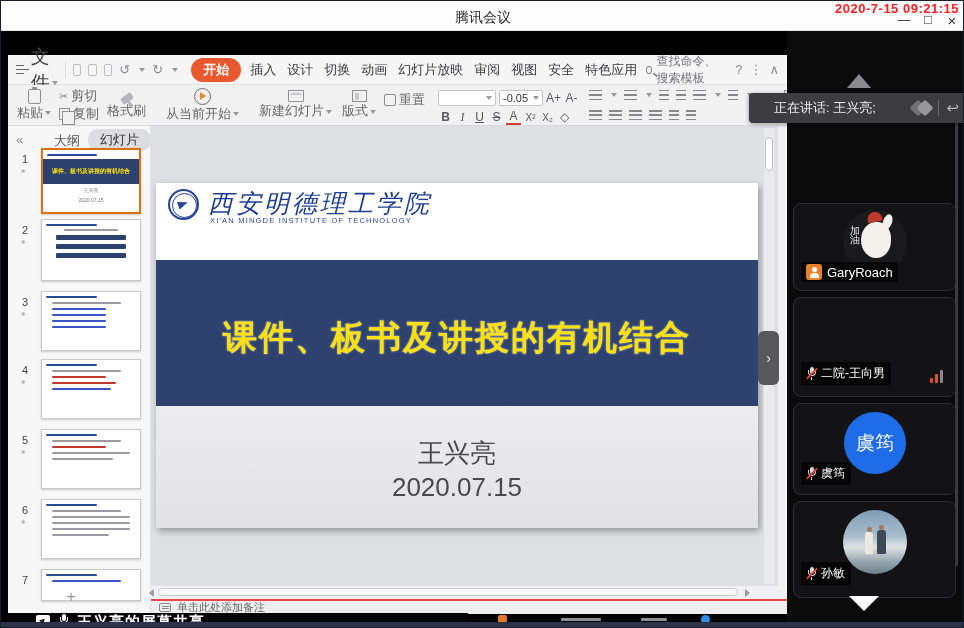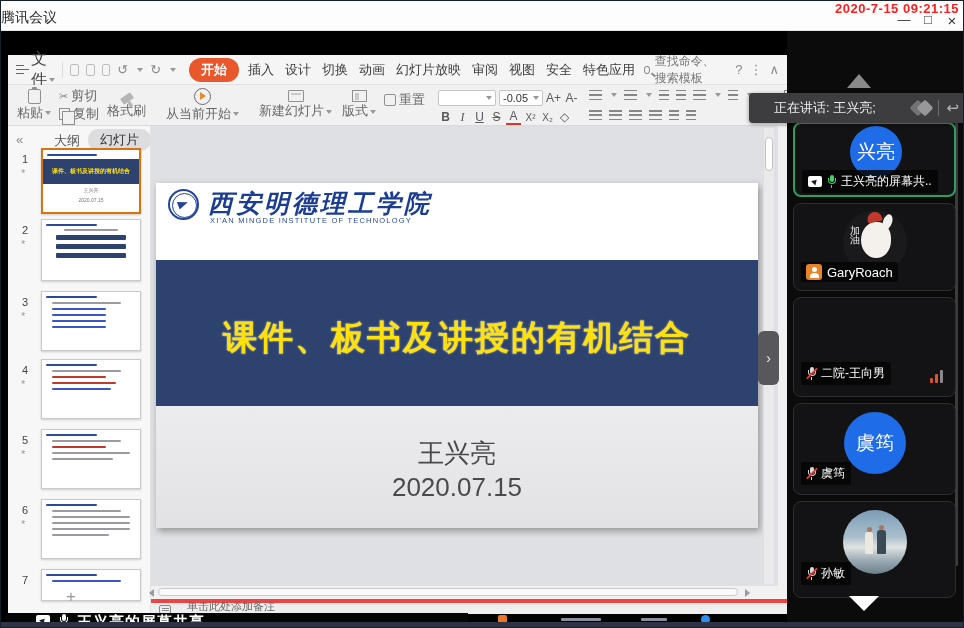--- a/index.html
+++ b/index.html
@@ -1,29 +1,29 @@
 <!DOCTYPE html>
 <html><head>
 <meta charset="utf-8">
 <style>
 *{box-sizing:border-box;margin:0;padding:0}
 body{background:#444;font-family:"Liberation Sans",sans-serif}
 #screen{position:relative;width:964px;height:628px;background:#000;overflow:hidden;font-family:"Liberation Sans",sans-serif;border:1px solid #16202c}
 .abs{position:absolute}
 
 #titlebar{position:absolute;left:0;top:0;width:964px;height:30px;background:#fdfdfd;z-index:70;border-bottom:1px solid #e5e5e5}
-#win-title{position:absolute;left:0;right:0;top:8px;text-align:left;font-size:14px;color:#2b2b2b}
+#win-title{position:absolute;left:0;right:0;top:8px;text-align:center;font-size:14px;color:#2b2b2b}
 #clock{position:absolute;right:6px;top:0px;color:#ff1d1d;font-size:13px;font-weight:bold;letter-spacing:.5px}
 .winctl{position:absolute;top:11px;font-size:13px;color:#333;width:18px;text-align:center;cursor:default}
 
 #ppt{position:absolute;left:7px;top:54px;width:779px;height:559px;background:#f1f1f2;z-index:5}
 #ribbon{position:absolute;left:0;top:0;width:779px;height:30px;background:#f5f5f6;border-bottom:1px solid #e2e2e4;display:flex;align-items:center;padding:0 8px;gap:7px}
 .burger{width:13px;height:9px;border-top:1.5px solid #666;border-bottom:1.5px solid #666;position:relative}
 .burger::before{content:"";position:absolute;left:0;top:2.5px;width:13px;height:1.5px;background:#666}
-.menu-label{font-size:16px;color:#444}
+.menu-label{font-size:19px;color:#444}
 .caret{display:inline-block;width:0;height:0;border-left:3px solid transparent;border-right:3px solid transparent;border-top:4px solid #999;margin-left:2px;vertical-align:middle}
 .vsep{width:1px;height:16px;background:#dcdcde}
 .qico{width:13px;height:12px;border:1px solid #a9a9ac;border-radius:2px;opacity:.75}
 .glyph{font-size:13px;color:#8b8b8e}
 .tab{font-size:13px;color:#3c3c3e;white-space:nowrap;padding:3px 2px;cursor:default}
 .tab.active{background:#e8582c;color:#fff;border-radius:12px;padding:3px 12px;font-weight:bold}
 #rsearch{display:flex;align-items:center;gap:5px;margin-left:auto}
 .mag{width:8px;height:8px;border:1.5px solid #8a8a8e;border-radius:50%;position:relative}
 .mag::after{content:"";position:absolute;left:6px;top:7px;width:5px;height:1.5px;background:#8a8a8e;transform:rotate(40deg)}
 .search-txt{font-size:12px;color:#77777a}
@@ -81,29 +81,29 @@
 
 #canvas{position:absolute;left:143px;top:71px;width:627px;height:460px;background:#dfe0e3}
 #slide{position:absolute;left:148px;top:128px;width:602px;height:345px;background:#fff;box-shadow:2px 3px 7px rgba(0,0,0,.35)}
 #slide-navy{position:absolute;left:0;top:77px;width:602px;height:146px;background:#2e4270}
 #slide-title{position:absolute;left:0;top:55px;width:100%;text-align:center;font-size:34px;font-weight:bold;color:#ffe10a;letter-spacing:2px;text-shadow:0 0 2px rgba(255,255,255,.8)}
 #slide-gray{position:absolute;left:0;top:223px;width:602px;height:122px;background:linear-gradient(180deg,#ececee,#e2e2e4)}
 .slide-sub{width:100%;text-align:center;font-size:26px;color:#4a4a4c;position:absolute}
 .emblem{position:absolute;left:12px;top:6px;width:31px;height:31px;border:2px solid #24439a;border-radius:50%}
 .emblem::before{content:"";position:absolute;left:2px;top:2px;width:23px;height:23px;border:1px solid #24439a;border-radius:50%}
 .emblem::after{content:"";position:absolute;left:8px;top:9px;width:0;height:0;border-top:4px solid transparent;border-bottom:4px solid transparent;border-left:10px solid #24439a;transform:rotate(-20deg)}
-#logo-zh{position:absolute;left:52px;top:4px;font-family:"Liberation Serif",serif;font-style:italic;font-weight:bold;font-size:25px;color:#1c3e92;letter-spacing:3px;white-space:nowrap}
+#logo-zh{position:absolute;left:52px;top:4px;font-family:"Liberation Serif",serif;font-style:italic;font-weight:normal;font-size:25px;color:#1c3e92;letter-spacing:3px;white-space:nowrap}
 #logo-en{position:absolute;left:54px;top:33px;font-size:7.5px;color:#2a4a9a;letter-spacing:1.2px;white-space:nowrap}
 
 #vscroll{position:absolute;left:755px;top:73px;width:11px;height:456px;background:#eaeaec;border-left:1px solid #dedee0}
 #vthumb{position:absolute;left:756.5px;top:82px;width:8px;height:34px;background:#fdfdfd;border:1px solid #c0c0c3;border-radius:5px}
 #expander{position:absolute;left:750px;top:276px;width:21px;height:54px;background:#58585c;border-radius:6px;color:#e8e8ea;display:flex;align-items:center;justify-content:center;font-size:14px;z-index:8}
 #hscroll{position:absolute;left:150px;top:533px;width:580px;height:8px;background:#fafafa;border:1px solid #c9c9cc;border-radius:5px}
 .hcaret{position:absolute;top:534px;width:0;height:0;border-top:4px solid transparent;border-bottom:4px solid transparent}
-#notesbar{position:absolute;left:143px;top:544px;width:636px;height:15px;background:#eeeeef;border-top:4px solid #ef4444;display:flex;align-items:flex-end;gap:16px;padding-left:8px}
+#notesbar{position:absolute;left:143px;top:544px;width:636px;height:15px;background:#eeeeef;border-top:2px solid #ef4444;display:flex;align-items:center;gap:6px;padding-left:8px}
 .note-ico{width:12px;height:9px;border:1px solid #8a8a8e;border-radius:2px;position:relative}
 .note-ico::after{content:"";position:absolute;left:2px;top:2px;width:7px;height:1px;background:#8a8a8e;box-shadow:0 2px 0 #8a8a8e}
 #notes-txt{font-size:11px;color:#666}
 #add-slide{position:absolute;left:58px;top:532px;font-size:17px;color:#9a9a9e}
 
 #banner{position:absolute;left:748px;top:92px;width:216px;height:30px;background:#3d3d40;border-radius:4px 0 0 4px;display:flex;align-items:center;z-index:60;box-shadow:0 1px 4px rgba(0,0,0,.4)}
 #banner-txt{font-size:13px;color:#ececee;margin-left:25px;white-space:nowrap}
 .dia{width:12px;height:12px;transform:rotate(45deg);border-radius:2px}
 #banner-sep{width:1px;height:16px;background:#6b6b6e;margin:0 7px}
 #banner-reply{font-size:15px;color:#b5b5b8;margin-right:6px}
@@ -435,34 +435,20 @@
       <span class="dia" style="background:#97979a;margin-left:-5px"></span>
     </span>
     <span id="banner-sep"></span>
     <span id="banner-reply">↩</span>
   </div>
 
   <div id="sidebar">
     <span class="tri-up" style="left:60px;top:43px"></span>
     <div id="side-scroll"></div>
 
-    <div class="tile speaking" style="top:91px;height:75px">
-      <div class="avatar" style="left:55px;top:2px;width:52px;height:52px">
-          <span>兴亮</span>
-        </div>
-      <div class="tlabel" style="top:46px">
-        <span class="shico"></span>
-        <span class="mic green">
-            <span class="cap"></span>
-            <span class="cup"></span>
-            <span class="stem"></span>
-          </span>
-        <span>王兴亮的屏幕共..</span>
-      </div>
-    </div>
 
     <div class="tile" style="top:172px;height:88px">
       <div class="avatar av-bunny" style="left:49px;top:6px;width:64px;height:64px">
         <span class="b-body"></span>
           <span class="b-ear"></span>
           <span class="b-hat"></span>
         <span class="b-txt">加油</span>
       </div>
       <div class="tlabel" style="top:58px;padding:2px 5px">
         <span class="badge"></span>

